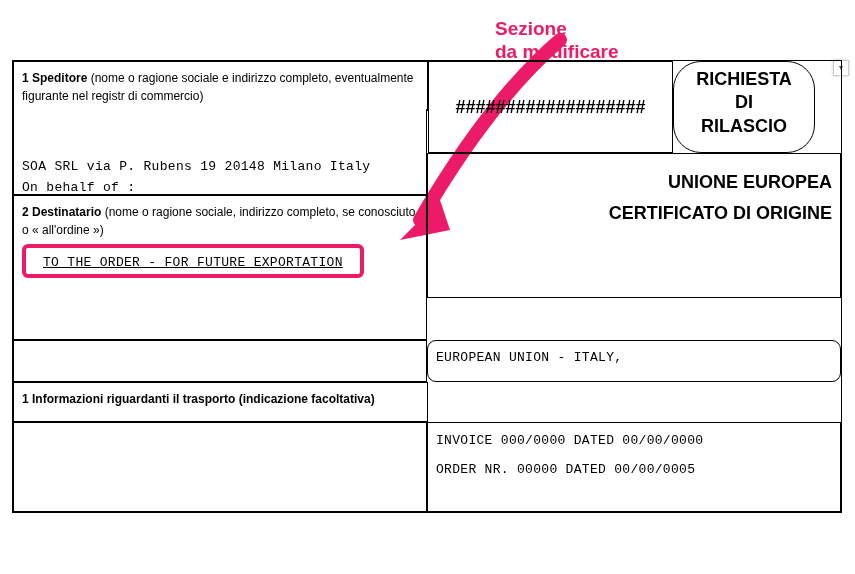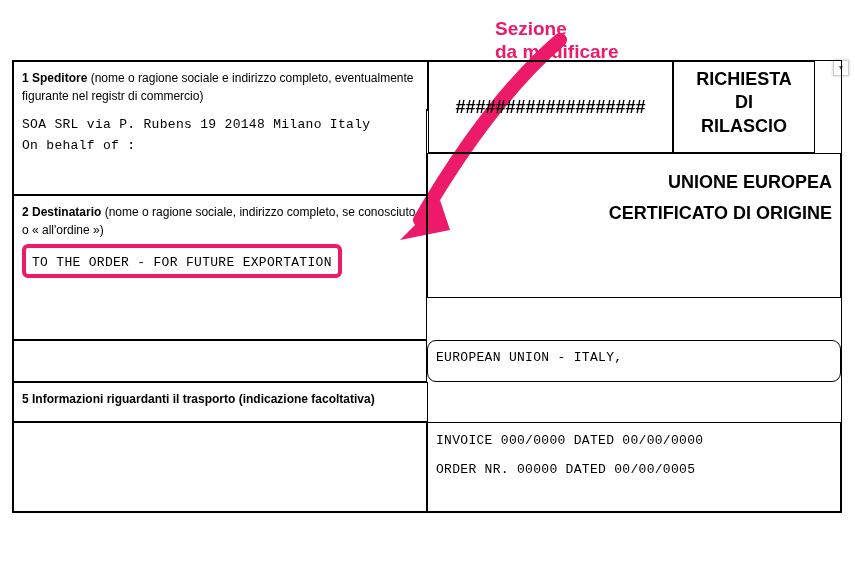--- a/index.html
+++ b/index.html
@@ -51,23 +51,24 @@
   .lbl-s { font-size: 12px; }
   .mono { font-family: "Courier New", monospace; font-size: 13px; letter-spacing: 0.3px; }
   .center-title { text-align: right; font-weight: bold; }
   .ue { font-size: 18px; margin: 12px 0 10px; }
   .cdo { font-size: 18px; margin: 0 0 10px; }
   .req { font-size: 18px; text-align: center; font-weight: bold; line-height:1.3; }
   .hash { font-size: 18px; font-weight: bold; letter-spacing: 0px; }
   .highlight {
     border: 4px solid #ec1a68;
     border-radius: 6px;
-    padding: 4px 6px;
+    padding: 4px 17px;
     display: inline-block;
     margin-top: 6px;
+    text-decoration: underline;
   }
   .dropdown-caret {
     position: absolute;
     top: 60px;
     right: 6px;
     width: 14px;
     height: 14px;
     border: 1px solid #ccc;
     box-shadow: 0 0 3px rgba(0,0,0,0.2);
     background: #fff;
@@ -96,32 +97,32 @@
 
 <div class="form-wrap">
 
   <div class="row">
     <div class="cell left-col noborder-bottom" style="height:50px;">
       <span class="lbl-b">1 Speditore</span><span class="lbl-s"> (nome o ragione sociale e indirizzo completo, eventualmente figurante nel registr di commercio)</span>
     </div>
     <div class="cell" style="width:245px; height:92px; display:flex; align-items:center; justify-content:center;">
       <span class="hash">###################</span>
     </div>
-    <div class="cell" style="width:142px; height:92px;">
+    <div class="cell" style="width:142px; height:92px;border-radius:28px;">
       <div class="req">
         <div>RICHIESTA</div>
         <div>DI</div>
         <div>RILASCIO</div>
       </div>
     </div>
   </div>
 
   <div class="row" style="margin-top:-44px;">
     <div class="cell left-col noborder-top" style="height:86px; border-top:none;">
-      <div class="mono" style="max-width:360px; line-height:1.6;">SOA SRL via P. Rubens 19 20148 Milano Italy On behalf of :</div>
+      <div class="mono" style="max-width:360px; line-height:1.6;margin-top:42px;">SOA SRL via P. Rubens 19 20148 Milano Italy On behalf of :</div>
     </div>
     <div style="width:415px;"></div>
   </div>
 
   <div class="row">
     <div class="cell left-col" style="height:145px;">
       <div>
         <span class="lbl-b">2 Destinatario</span><span class="lbl-s"> (nome o ragione sociale, indirizzo completo, se conosciuto o « all'ordine »)</span>
       </div>
       <div class="highlight">
@@ -136,21 +137,21 @@
 
   <div class="row">
     <div class="left-col cell" style="height:42px;"></div>
     <div class="cell right-col" style="height:42px;border-radius:9px;">
       <span class="mono">EUROPEAN UNION - ITALY,</span>
     </div>
   </div>
 
   <div class="row">
     <div class="cell left-col" style="height:40px;">
-      <span class="lbl-b">5 Informazioni riguardanti il trasporto (indicazione facoltativa)</span>
+      <span class="lbl-b">1 Informazioni riguardanti il trasporto (indicazione facoltativa)</span>
     </div>
   </div>
 
   <div class="row">
     <div class="cell left-col" style="height:90px;"></div>
     <div class="cell right-col" style="height:90px;">
       <div class="mono" style="margin:4px 0 14px;">INVOICE 000/0000 DATED 00/00/0000</div>
       <div class="mono">ORDER NR. 00000 DATED 00/00/0005</div>
     </div>
   </div>

